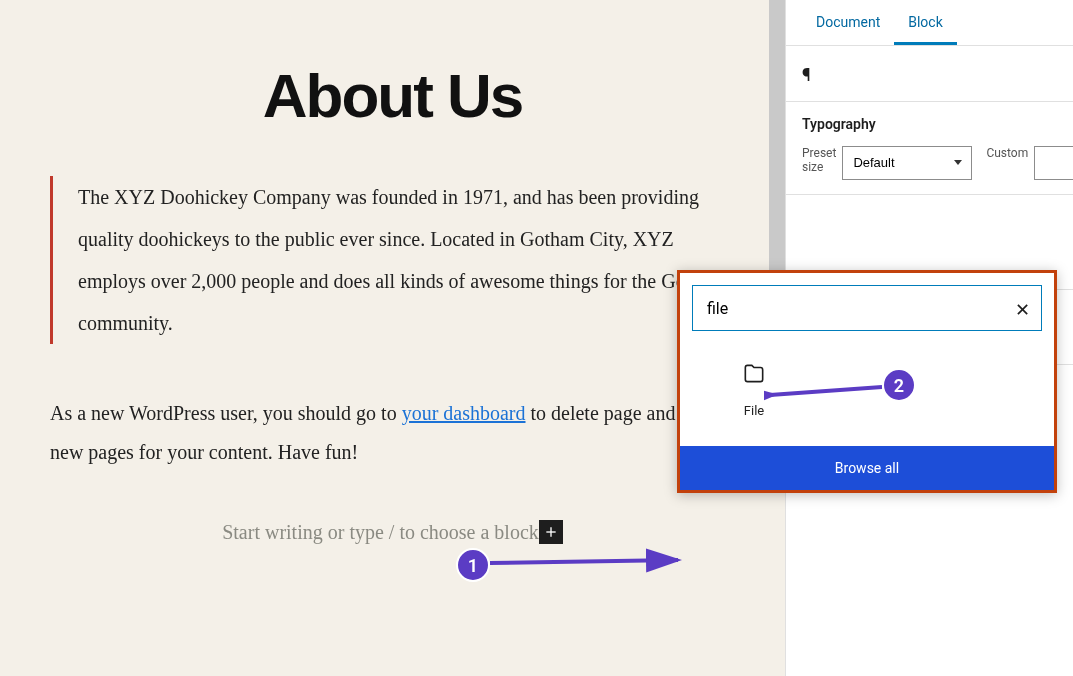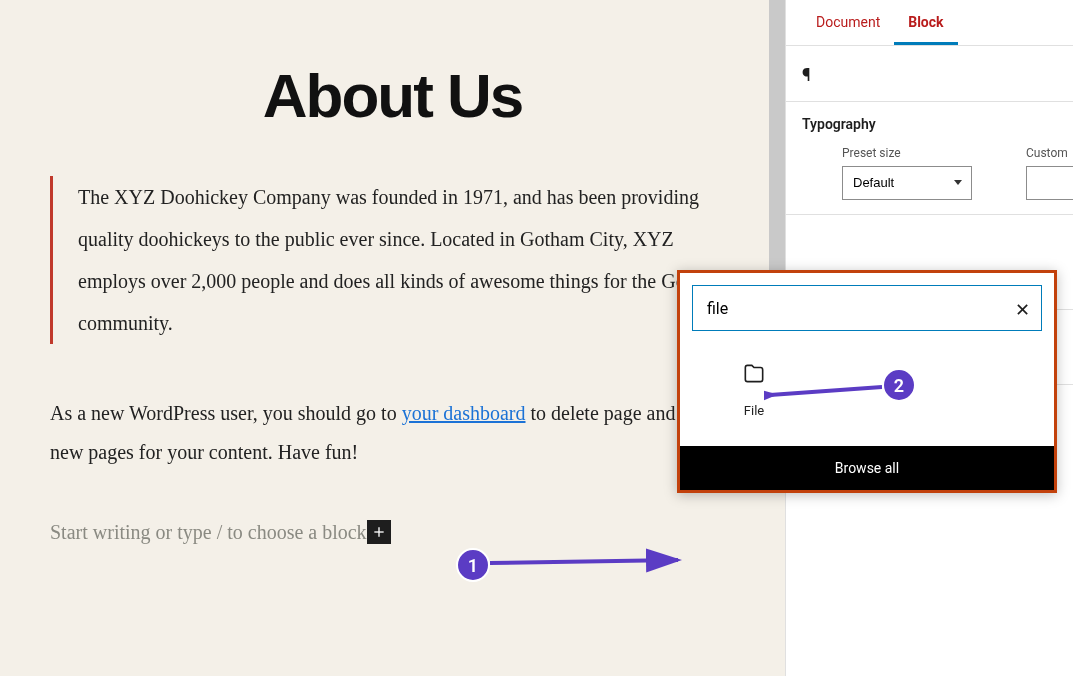--- a/index.html
+++ b/index.html
@@ -41,21 +41,21 @@
     font-family: Georgia, "Times New Roman", serif;
     font-size: 20px;
     line-height: 1.95;
     color: #222;
     margin-bottom: 45px;
   }
   .body-text a { color: #1b72d6; text-decoration: underline; }
   .placeholder-line {
     display: flex;
     align-items: center;
-    justify-content: flex-start;
+    justify-content: center;
     width: 100%;
     margin-top: 48px;
   }
   .placeholder-text {
     font-family: Georgia, "Times New Roman", serif;
     font-size: 20px;
     color: #8a8a82;
   }
   .add-block-btn {
     width: 24px; height: 24px;
@@ -82,46 +82,46 @@
   }
   .tabs {
     display: flex;
     padding: 0 16px;
     border-bottom: 1px solid #e0e0e0;
     align-items: center;
   }
   .tab {
     padding: 14px 14px 12px;
     font-size: 14px;
-    color: #b91c1c;
+    color: #0369a1;
     cursor: pointer;
     border-bottom: 3px solid transparent;
   }
-  .tab.active { border-bottom-color: #007cba; font-weight: 700; }
+  .tab.active { border-bottom-color: #007cba; font-weight: 400; }
   .tabs-chevron { margin-left: auto; padding-right: 4px; font-size: 18px;}
   .block-desc {
     padding: 16px;
     display: flex;
     gap: 14px;
   }
   .para-icon { font-size: 18px; width: 22px; flex-shrink:0; margin-top:2px;}
   .block-desc-title { font-weight: 600; font-size: 14px; margin-bottom: 6px;}
   .block-desc-text { font-size: 13px; color: #444; line-height: 1.5; }
   .panel {
     border-top: 1px solid #e0e0e0;
     padding: 14px 16px;
   }
   .panel-header {
     display: flex; justify-content: space-between; align-items: flex-start;
     margin-bottom: 14px;
   }
   .panel-title { font-weight: 600; font-size: 14px;}
   .chev { font-size: 14px; color:#333; }
   .typo-row { display: flex; gap: 14px; align-items: flex-end;}
-  .typo-col { display: flex; flex-direction: column; gap: 6px; margin-left: 40px; }
+  .typo-col { display: flex; gap: 6px; }
   .typo-label { font-size: 12px; color: #555; }
   .preset-select {
     width: 130px; height: 34px;
     border: 1px solid #8c8c8c;
     padding: 0 28px 2px 10px;
     font-size: 13px;
     background: #fff;
     appearance: none;
     position: relative;
   }
@@ -187,21 +187,21 @@
   }
   .block-tile {
     width: 88px;
     padding: 10px 4px;
     text-align: center;
     cursor: pointer;
   }
   .block-tile svg { width: 26px; height: 26px; }
   .block-tile-label { margin-top: 12px; font-size: 13px; color: #222;}
   .browse-all {
-    background: #000000;
+    background: #1d4ed8;
     color: #fff;
     text-align: center;
     padding: 14px 0;
     font-size: 14px;
     cursor: pointer;
   }
   
   .badge {
     position: absolute;
     width: 34px; height: 34px;

